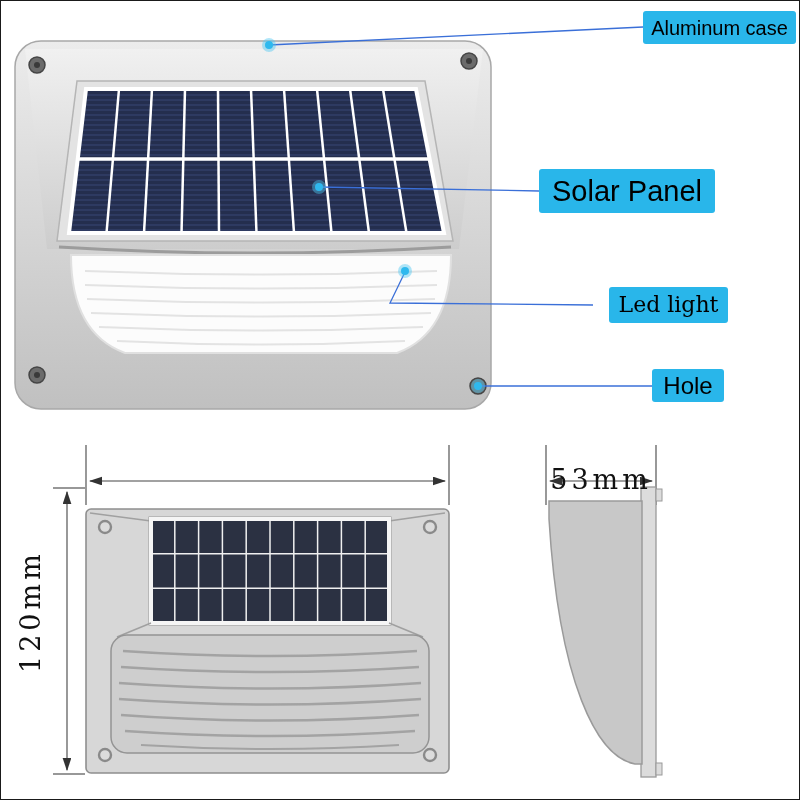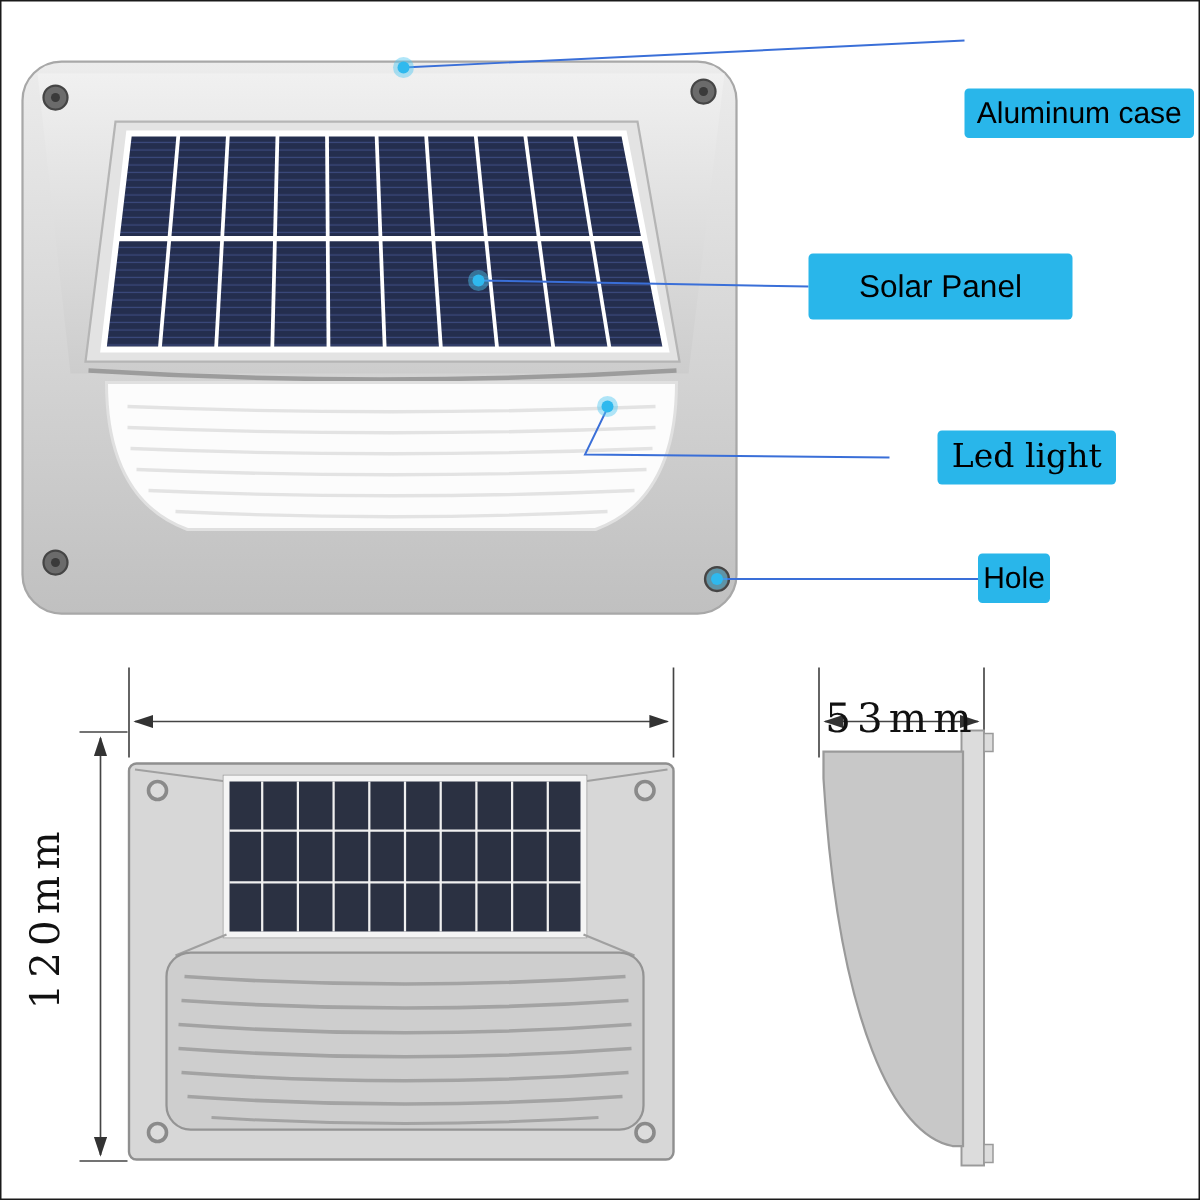--- a/index.html
+++ b/index.html
@@ -119,30 +119,30 @@
         <circle cx="404" cy="270" r="7" fill="#4fc7f2" opacity="0.45"></circle>
           <circle cx="404" cy="270" r="4" fill="#2fb9ee"></circle>
       </g>
       <g>
         <circle cx="477" cy="385" r="7" fill="#4fc7f2" opacity="0.45"></circle>
           <circle cx="477" cy="385" r="4" fill="#2fb9ee"></circle>
       </g>
     </g>
   </svg>
 
-  <div class="callout" style="left:642px;top:10px;width:153px;height:33px;font-size:20px;margin-top:48px;">
+  <div class="callout" style="left:642px;top:10px;width:153px;height:33px;font-size:20px;">
     <span>Aluminum case</span>
   </div>
-  <div class="callout" style="left:538px;top:168px;width:176px;height:44px;font-size:21px;">
+  <div class="callout" style="left:538px;top:168px;width:176px;height:44px;font-size:29px;">
     <span>Solar Panel</span>
   </div>
-  <div class="callout callout--serif" style="left:624px;top:286px;width:119px;height:36px;font-size:22px;">
+  <div class="callout callout--serif" style="left:608px;top:286px;width:119px;height:36px;font-size:22px;">
     <span>Led light</span>
   </div>
-  <div class="callout" style="left:651px;top:368px;width:48px;height:33px;font-size:20px;text-align:center;">
+  <div class="callout" style="left:651px;top:368px;width:72px;height:33px;font-size:24px;text-align:center;">
     <span>Hole</span>
   </div>
 
   <svg class="layer dim-svg" width="800" height="370" viewBox="0 0 800 370">
     <defs>
       <marker id="arrow" markerWidth="12" markerHeight="9" refX="11" refY="4" orient="auto-start-reverse">
         <path d="M0,0 L12,4 L0,8 Z" fill="#333333"></path>
       </marker>
     </defs>
 

